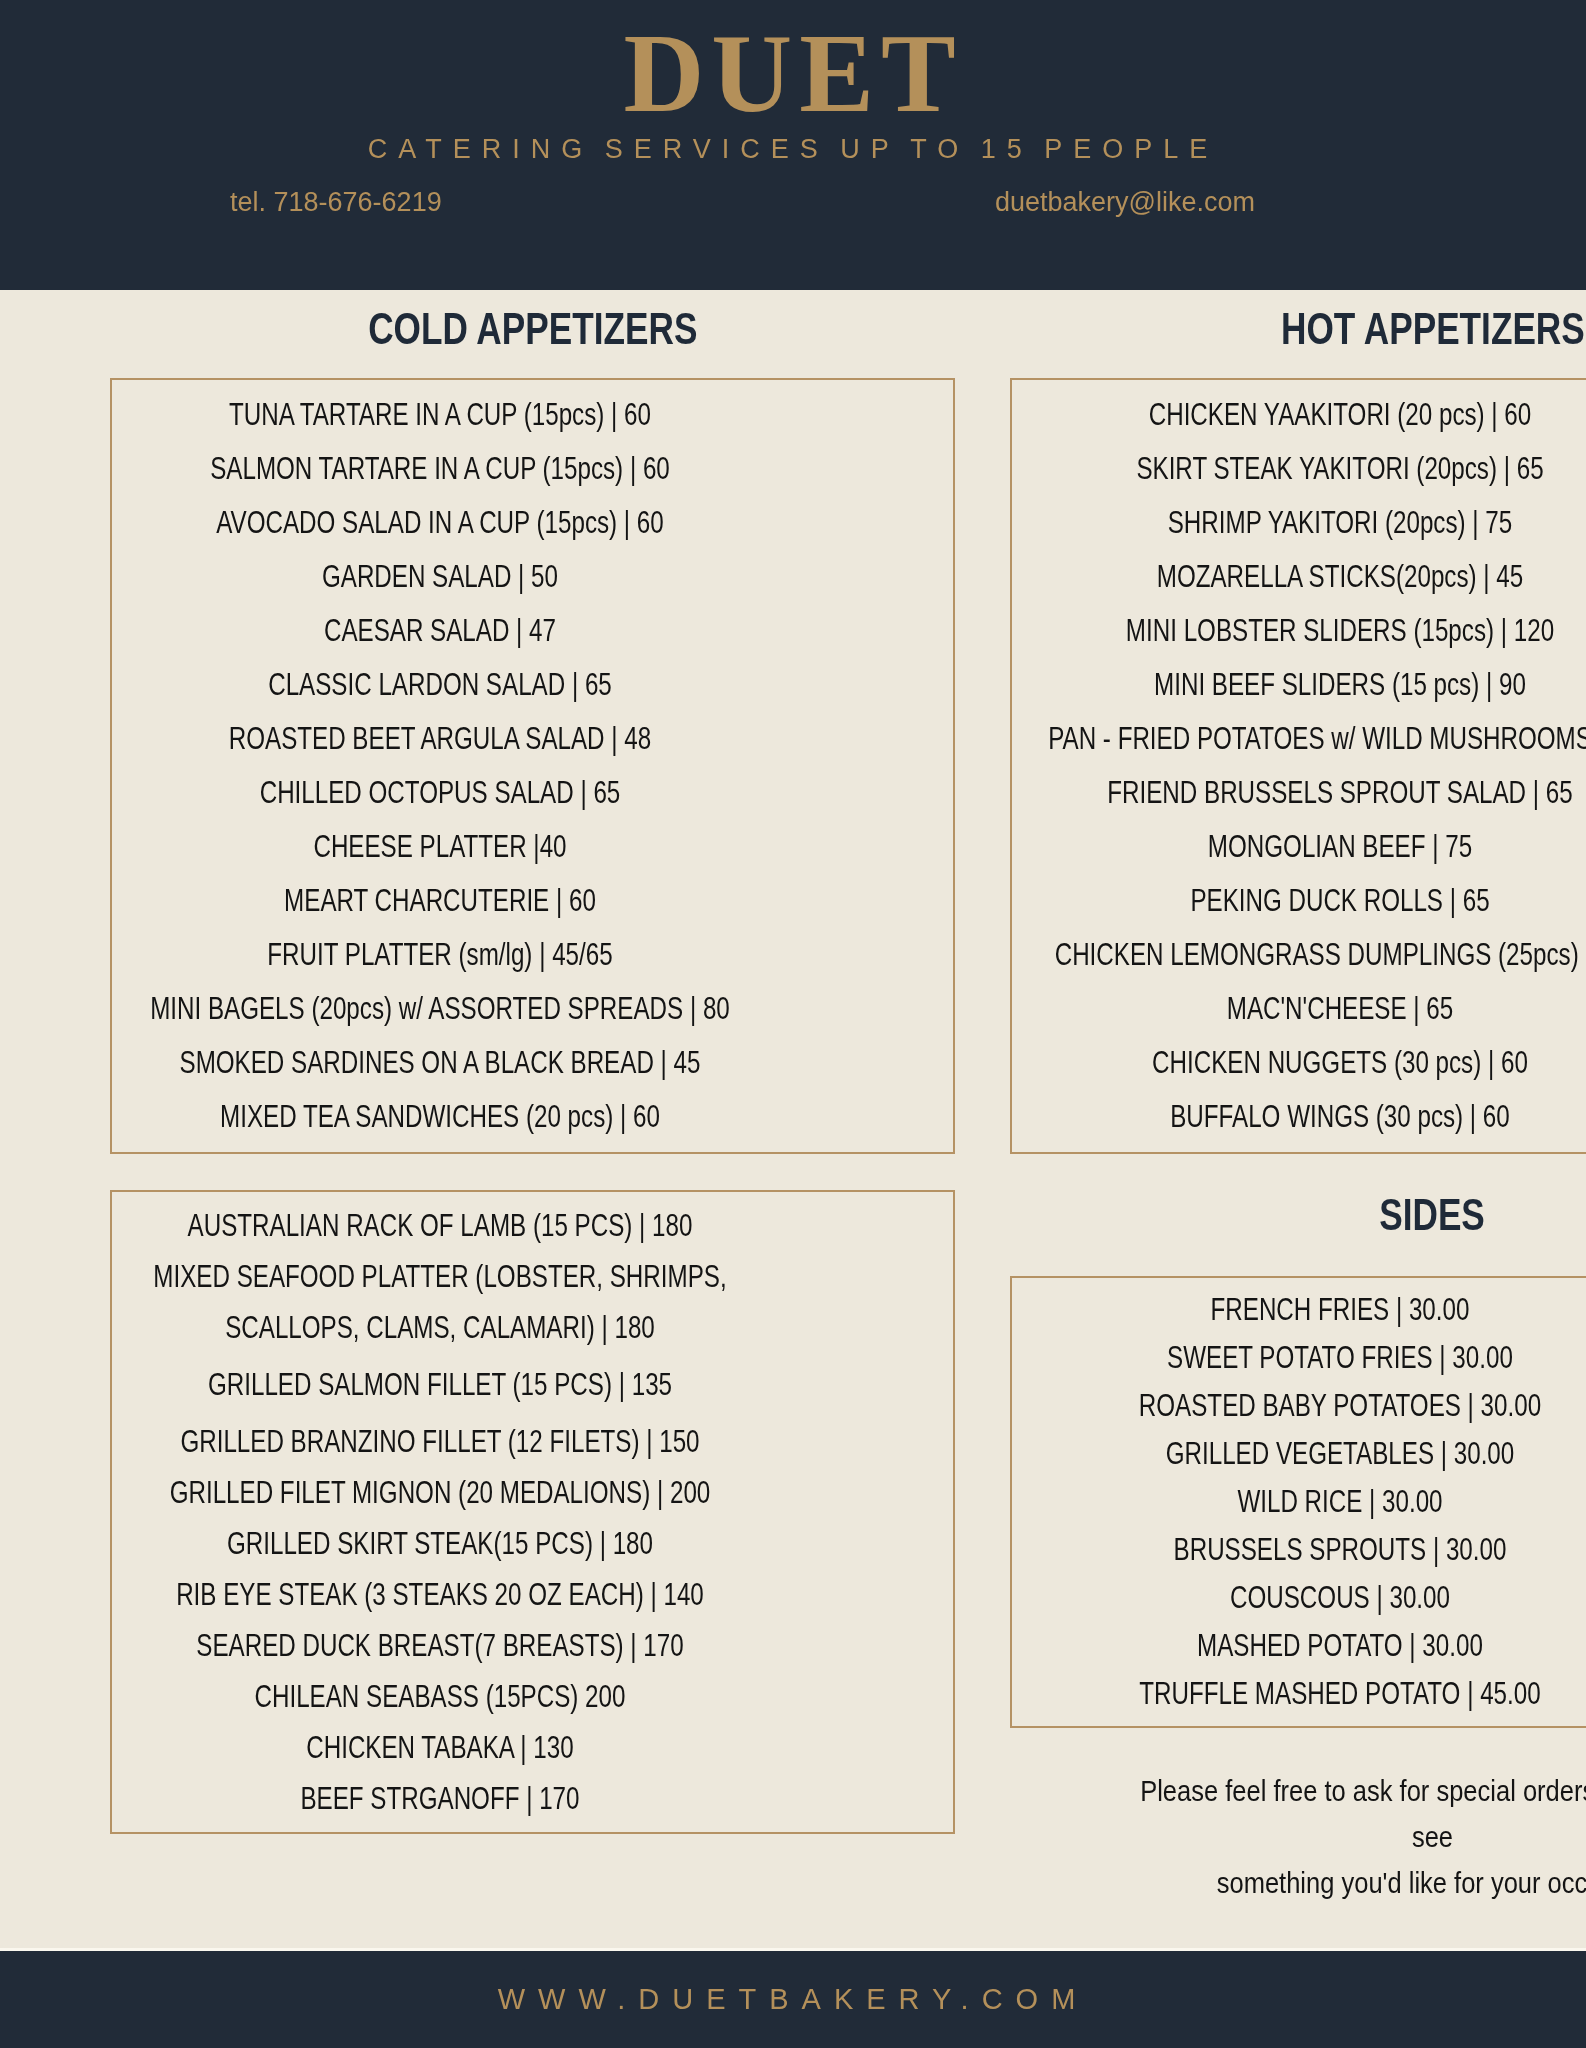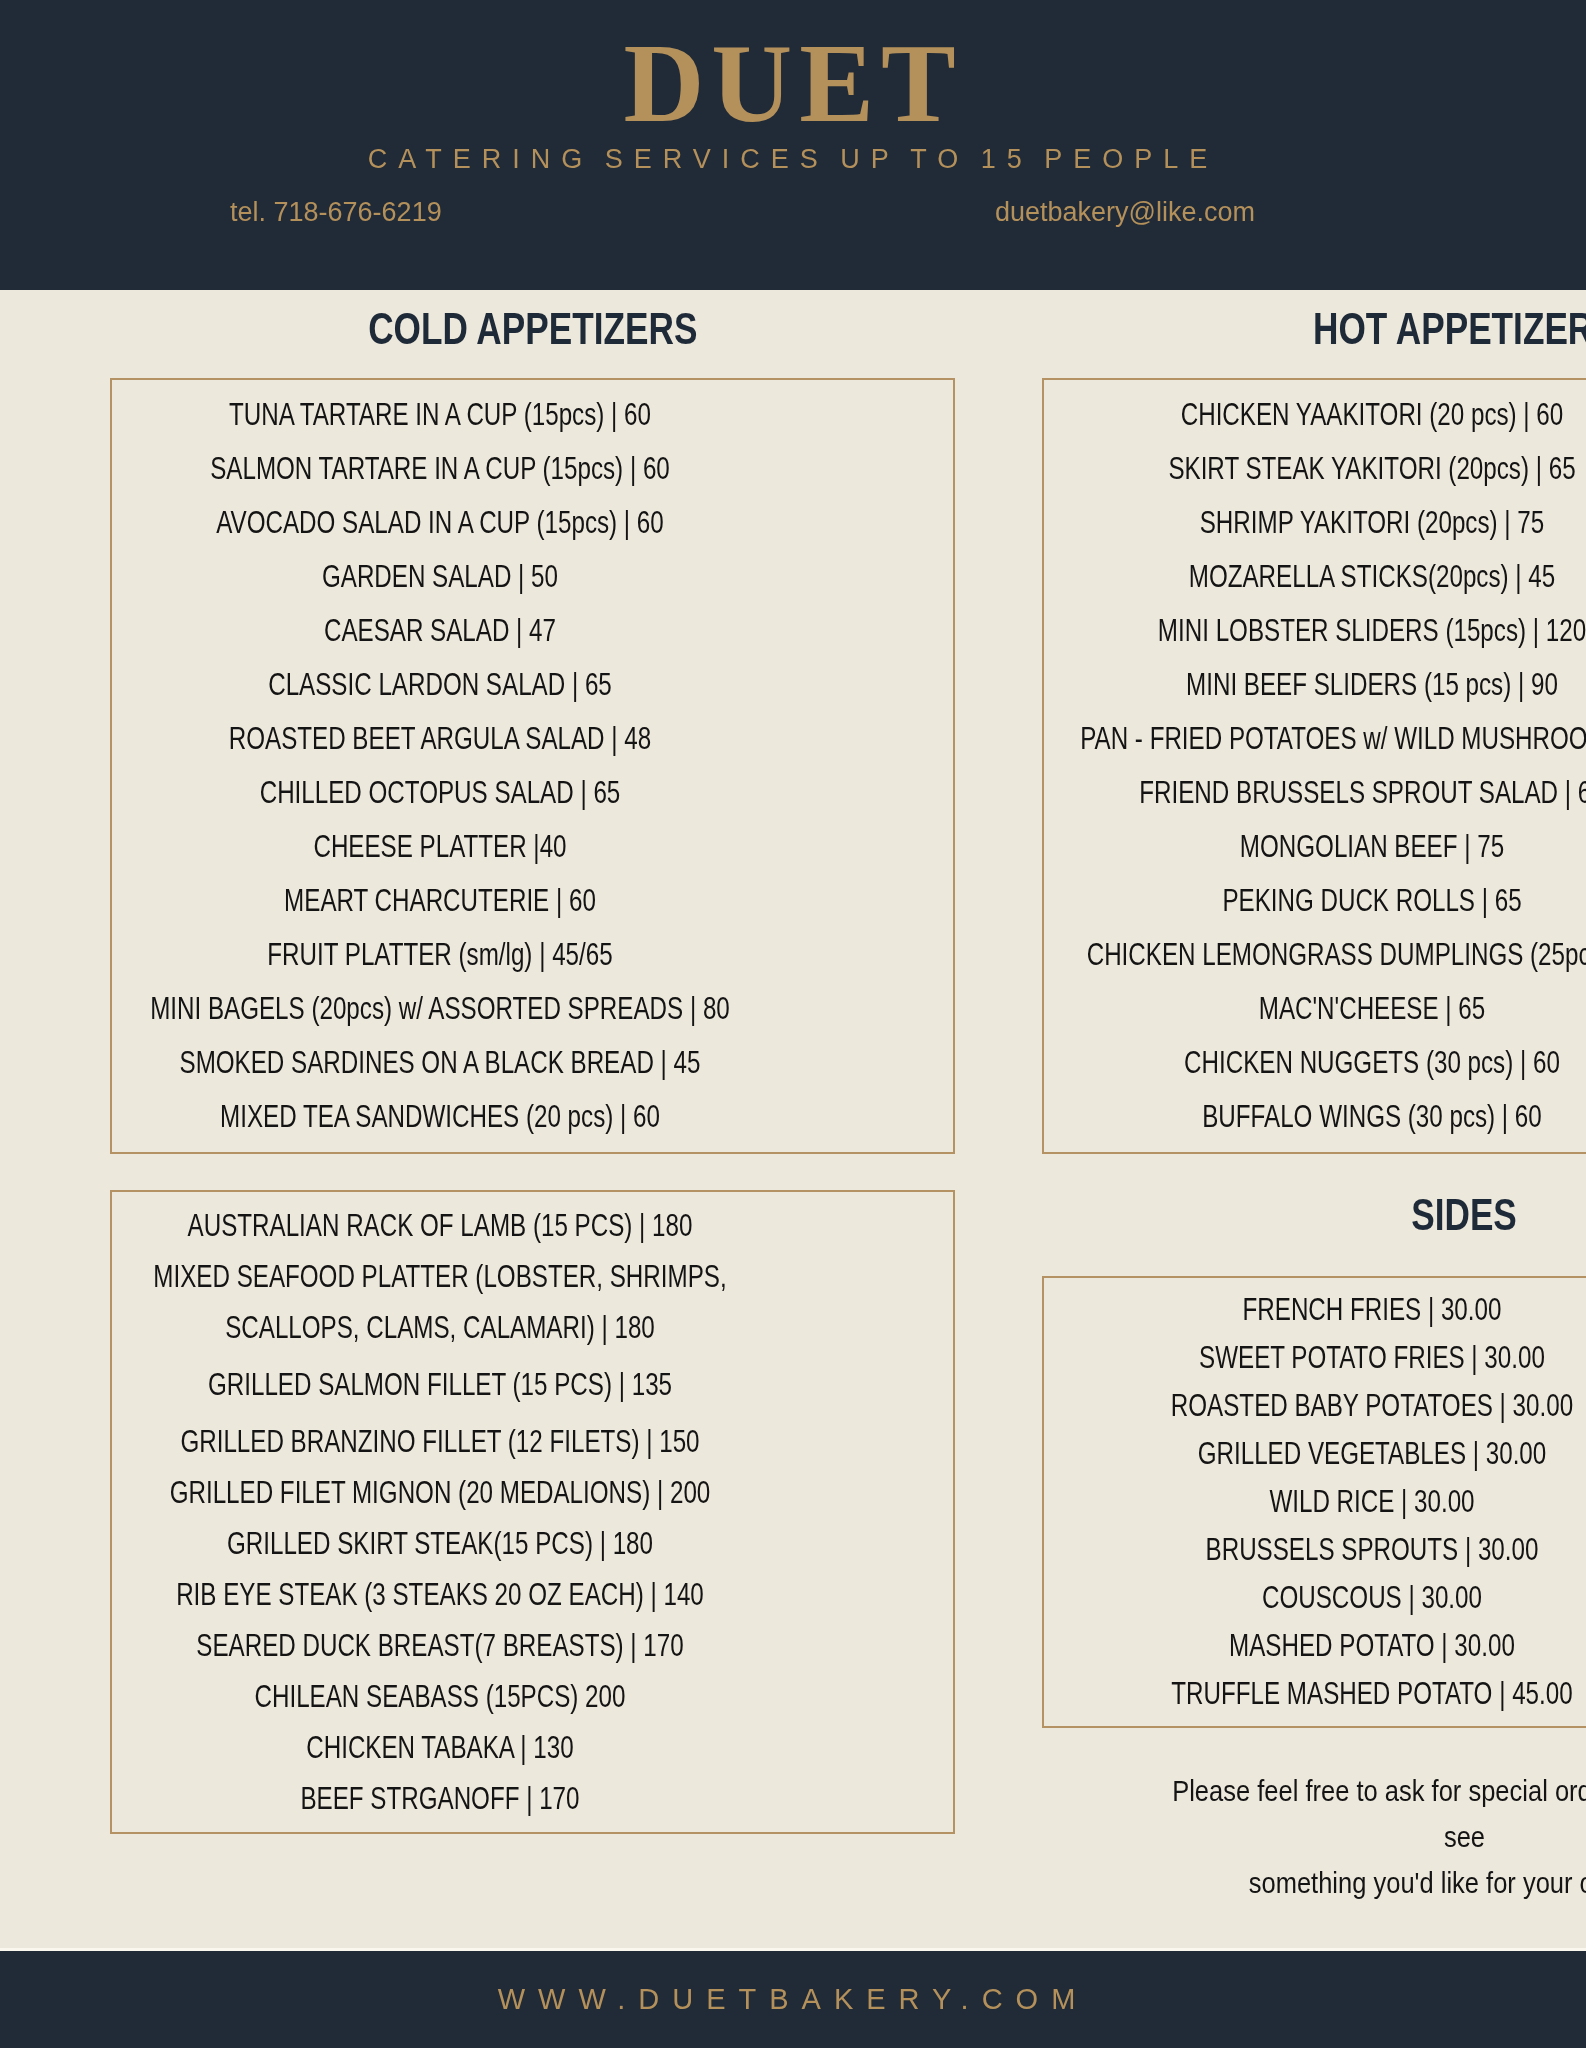--- a/index.html
+++ b/index.html
@@ -4,30 +4,30 @@
 <style>
   * { margin:0; padding:0; box-sizing:border-box; }
   html,body { width:1586px; height:2048px; }
   body { font-family:"Liberation Sans", sans-serif; background:#ede8dc; }
 
   .page { width:1586px; height:2048px; display:flex; flex-direction:column; overflow:hidden;
           background:var(--beige,#ede8dc); }
 
   
   .hdr { height:290px; flex:0 0 auto; background:var(--navy,#212b38); text-align:center; }
-  .brand { margin-top:24px; font-family:"Liberation Serif", serif; font-weight:bold;
+  .brand { margin-top:14px; font-family:"Liberation Serif", serif; font-weight:bold;
            font-size:112px; line-height:118px; letter-spacing:7px; color:var(--gold,#b4905a); }
   .tagline { margin-top:2px; font-size:27px; letter-spacing:11px; word-spacing:-7px;
              color:var(--gold,#b4905a); }
   .contact { margin-top:22px; display:flex; justify-content:space-between;
              padding:0 331px 0 230px; font-size:27px; color:var(--gold,#b4905a); }
 
   
   .main { flex:1 1 auto; overflow:hidden; }
-  .menu-grid { display:grid; grid-template-columns:1fr 1fr; column-gap:87px;
+  .menu-grid { display:grid; grid-template-columns:1fr 1fr; column-gap:55px;
                padding:0 77px 0 110px; align-items:start; }
   .sec { text-align:center; }
   .row1 .sec { padding-top:14px; }
   .row2 .sec { padding-top:36px; }
   .sec h2 { font-size:44px; font-weight:bold; color:#1f2a38; margin-bottom:24px; }
   .row2 .sec h2 { margin-bottom:36px; }
   .sec h2 span { display:inline-block; white-space:nowrap; transform:scaleX(0.8); }
 
   .box { border:2px solid var(--tan,#b59264); padding:8px 0; overflow:hidden; }
   .scale-wrap { width:841px; transform:scaleX(0.78); transform-origin:0 0; }

